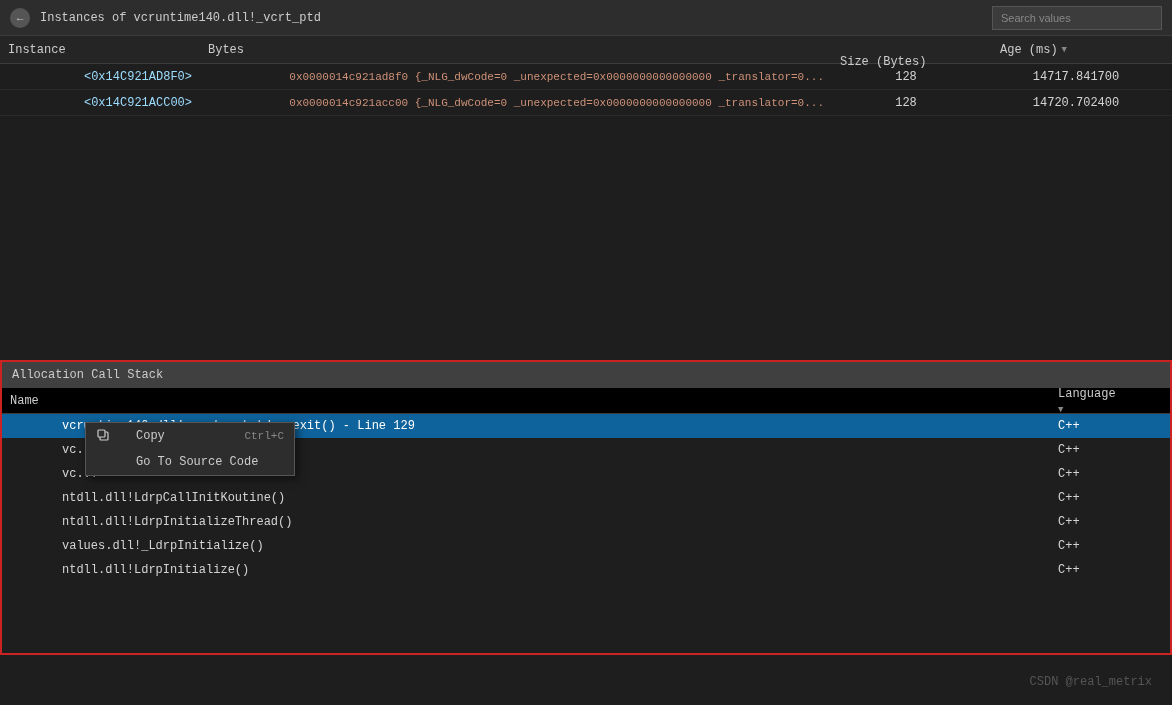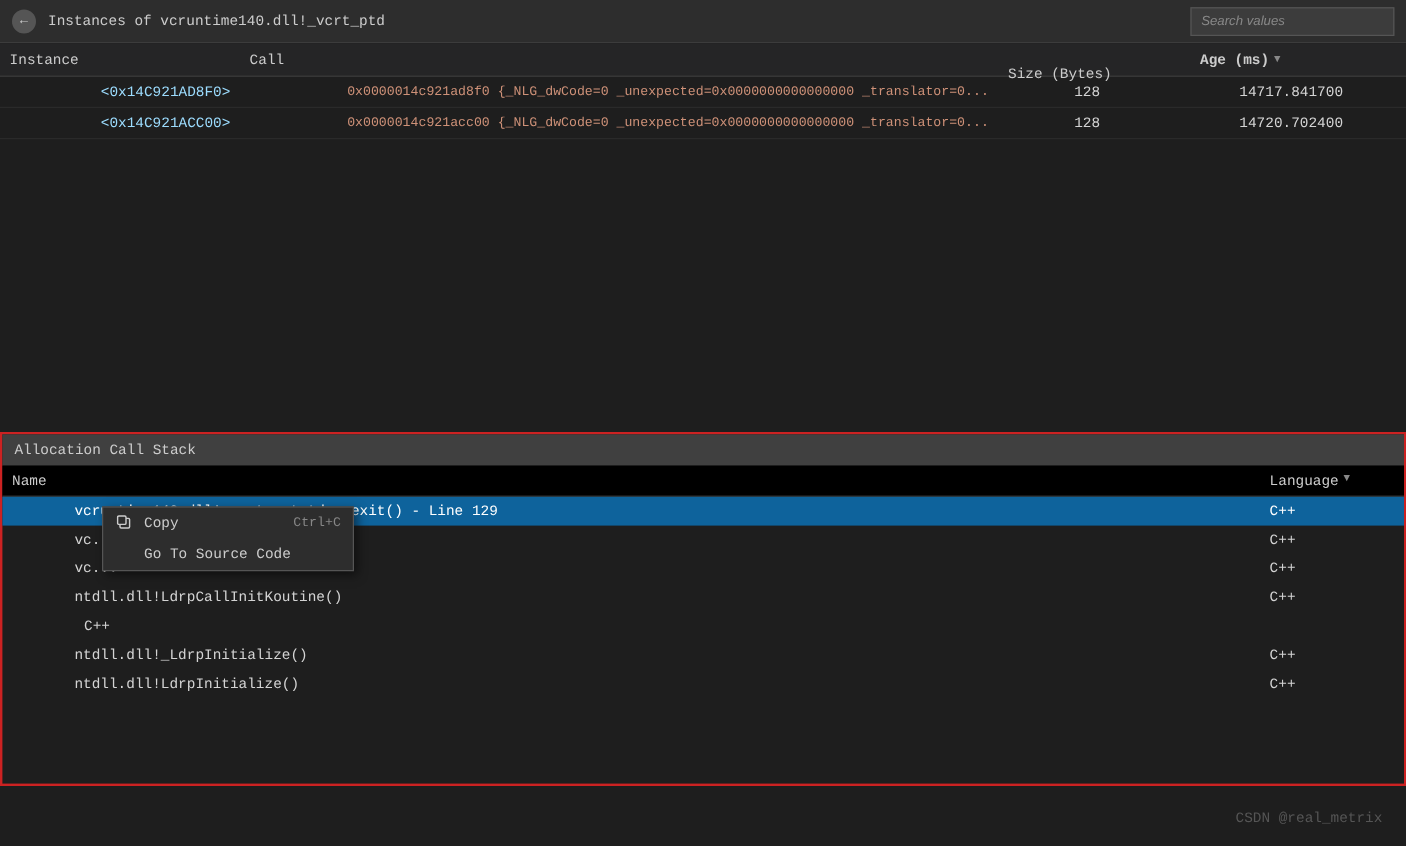--- a/index.html
+++ b/index.html
@@ -43,21 +43,20 @@
     }
     .search-box {
       background: #3c3c3c;
       border: 1px solid #555;
       color: #d4d4d4;
       padding: 3px 8px;
       font-size: 11px;
       width: 170px;
       height: 24px;
       outline: none;
-      font-style: italic;
     }
     .search-box::placeholder { color: #888; }
 
     
     .instances-section {
       background: #1e1e1e;
       height: 320px;
     }
     .table-header {
       display: flex;
@@ -122,20 +121,21 @@
       align-items: center;
     }
     .cs-th-name { flex: 1; padding: 0 8px; color: #cccccc; font-size: 12px; }
     .cs-th-lang {
       width: 120px;
       padding: 0 8px;
       color: #cccccc;
       font-size: 12px;
       display: flex;
       gap: 4px;
+      flex-direction: column;
     }
     .cs-row {
       display: flex;
       align-items: center;
       height: 24px;
       padding-left: 60px;
     }
     .cs-row.selected {
       background: #0e639c;
       color: #ffffff;
@@ -154,21 +154,21 @@
       border: 1px solid #555;
       width: 210px;
       box-shadow: 3px 3px 8px rgba(0,0,0,0.5);
       z-index: 100;
     }
     .ctx-item {
       display: flex;
       align-items: center;
       padding: 5px 10px;
       cursor: pointer;
-      gap: 8px;
+      gap: 24px;
     }
     .ctx-icon {
       width: 16px;
       height: 16px;
       display: flex;
       align-items: center;
       justify-content: center;
       color: #cccccc;
       font-size: 11px;
     }
@@ -195,26 +195,26 @@
   <span class="top-bar-title">Instances of vcruntime140.dll!_vcrt_ptd</span>
   <input class="search-box" type="text" placeholder="Search values" style="">
 </div>
 
 <div class="instances-section">
   <div class="table-header">
     <div class="th col-instance">
       <span>Instance</span>
     </div>
     <div class="th col-value">
-      <span>Call</span>
+      <span>Bytes</span>
     </div>
     <div class="th col-size">
       <span>Size (Bytes)</span>
     </div>
-    <div class="th col-age" style="cursor:pointer;font-weight:bold;">
+    <div class="th col-age" style="cursor:pointer;">
       <span>Age (ms)</span>
       <span class="sort-arrow">▼</span>
     </div>
   </div>
 
   <div class="table-row">
     <div class="td td-instance">&lt;0x14C921AD8F0&gt;</div>
     <div class="td td-value">0x0000014c921ad8f0 {_NLG_dwCode=0 _unexpected=0x0000000000000000 _translator=0...</div>
     <div class="td td-size">128</div>
     <div class="td td-age">14717.841700</div>
@@ -248,24 +248,25 @@
   </div>
   <div class="cs-row">
     <div class="cs-name">vc...</div>
     <div class="cs-lang">C++</div>
   </div>
   <div class="cs-row">
     <div class="cs-name">ntdll.dll!LdrpCallInitKoutine()</div>
     <div class="cs-lang">C++</div>
   </div>
   <div class="cs-row">
-    <div class="cs-lang">C++</div>
-  </div>
-  <div class="cs-row">
-    <div class="cs-name">ntdll.dll!_LdrpInitialize()</div>
+    <div class="cs-name">ntdll.dll!LdrpInitializeThread()</div>
+    <div class="cs-lang">C++</div>
+  </div>
+  <div class="cs-row">
+    <div class="cs-name">values.dll!_LdrpInitialize()</div>
     <div class="cs-lang">C++</div>
   </div>
   <div class="cs-row">
     <div class="cs-name">ntdll.dll!LdrpInitialize()</div>
     <div class="cs-lang">C++</div>
   </div>
 </div>
 
 <div class="context-menu">
   <div class="ctx-item">

